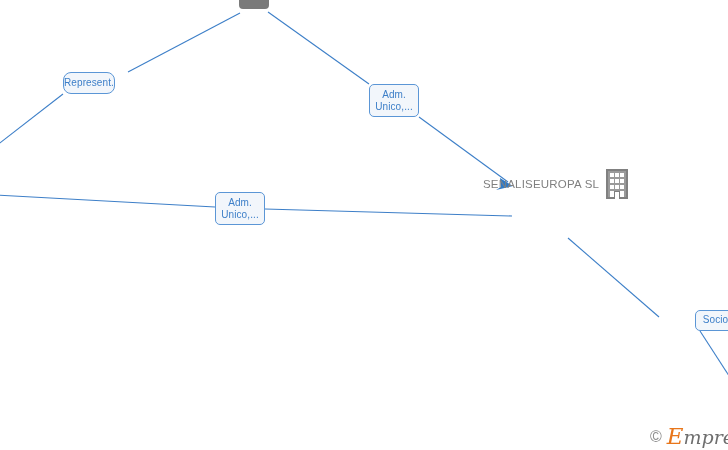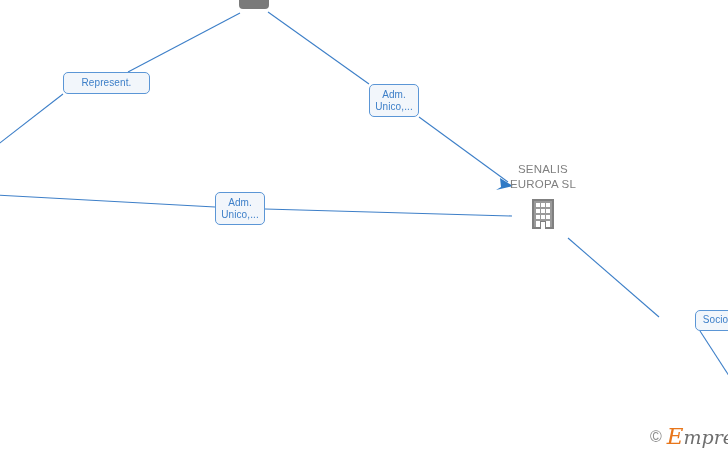--- a/index.html
+++ b/index.html
@@ -55,21 +55,21 @@
     padding-bottom: 1px;
   }
   .edge-label span {
     display: block;
   }
 
   
   .company-node {
     position: absolute;
     display: flex;
-    flex-direction: column;
+    flex-direction: row;
     align-items: center;
   }
   .company-label {
     color: #808080;
     font-size: 11.5px;
     line-height: 15px;
     text-align: center;
     white-space: nowrap;
     letter-spacing: 0.2px;
   }
@@ -125,21 +125,21 @@
 
     <path class="edge-line" d="M -4 195 L 215 207"></path>
     <path class="edge-line" d="M 265 209 L 512 216"></path>
 
     <path class="edge-line" d="M 568 238 L 659 317"></path>
     <path class="edge-line" d="M 700 331 L 731 379"></path>
   </svg>
 
   <div class="top-node" style="left:239px; top:-8px; width:30px; height:17px;"></div>
 
-  <div class="edge-label one-line" style="left:63px; top:72px; width:87px; height:22px;">
+  <div class="edge-label one-line" style="left:63px; top:72px; width:52px; height:22px;border-radius:8px;">
     <span>Represent.</span>
   </div>
 
   <div class="edge-label" style="left:369px; top:84px; width:50px; height:33px;">
     <span>Adm.</span>
     <span>Unico,...</span>
   </div>
 
   <div class="edge-label" style="left:215px; top:192px; width:50px; height:33px;">
     <span>Adm.</span>

